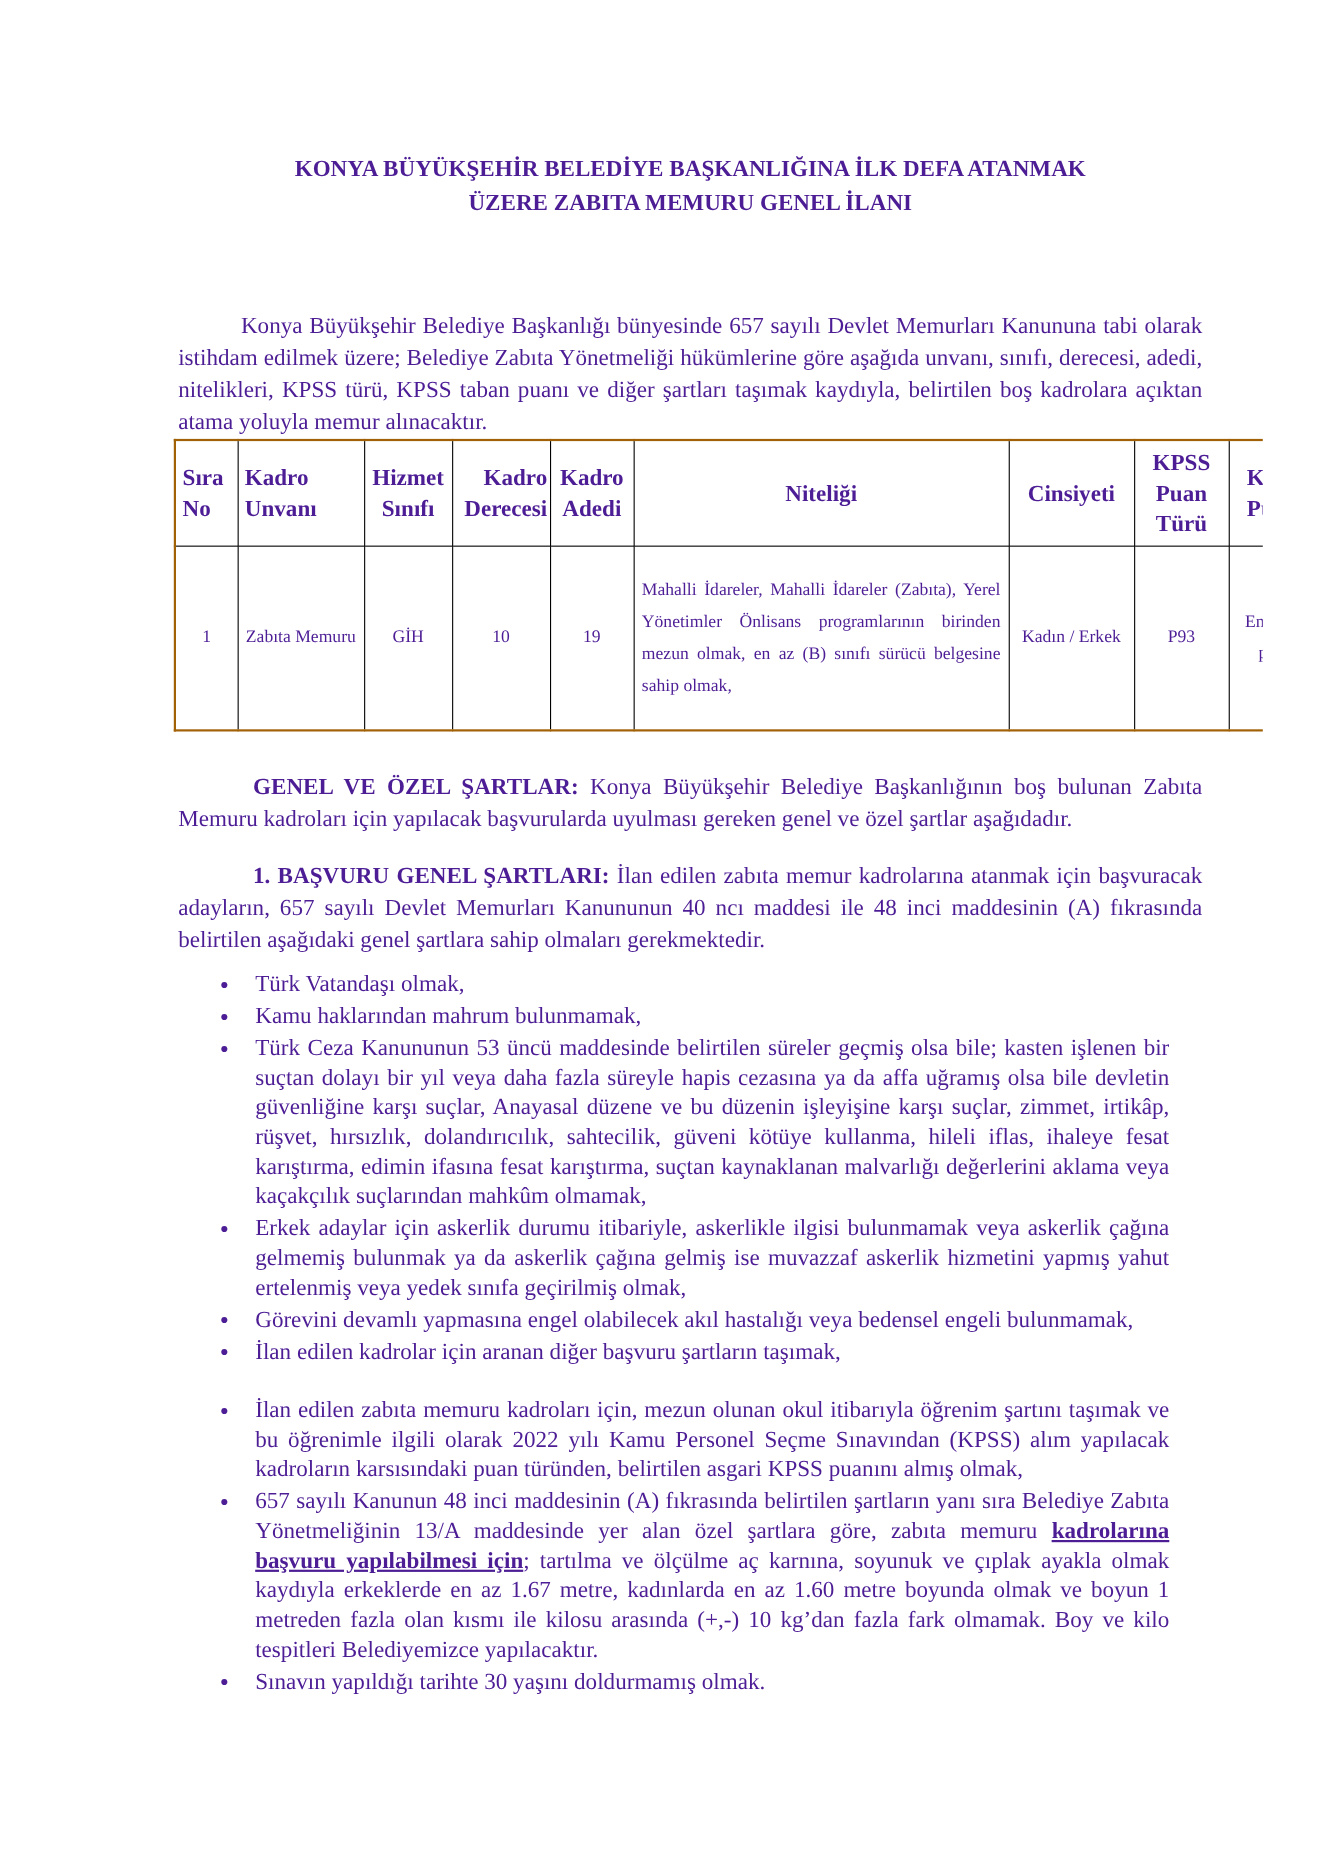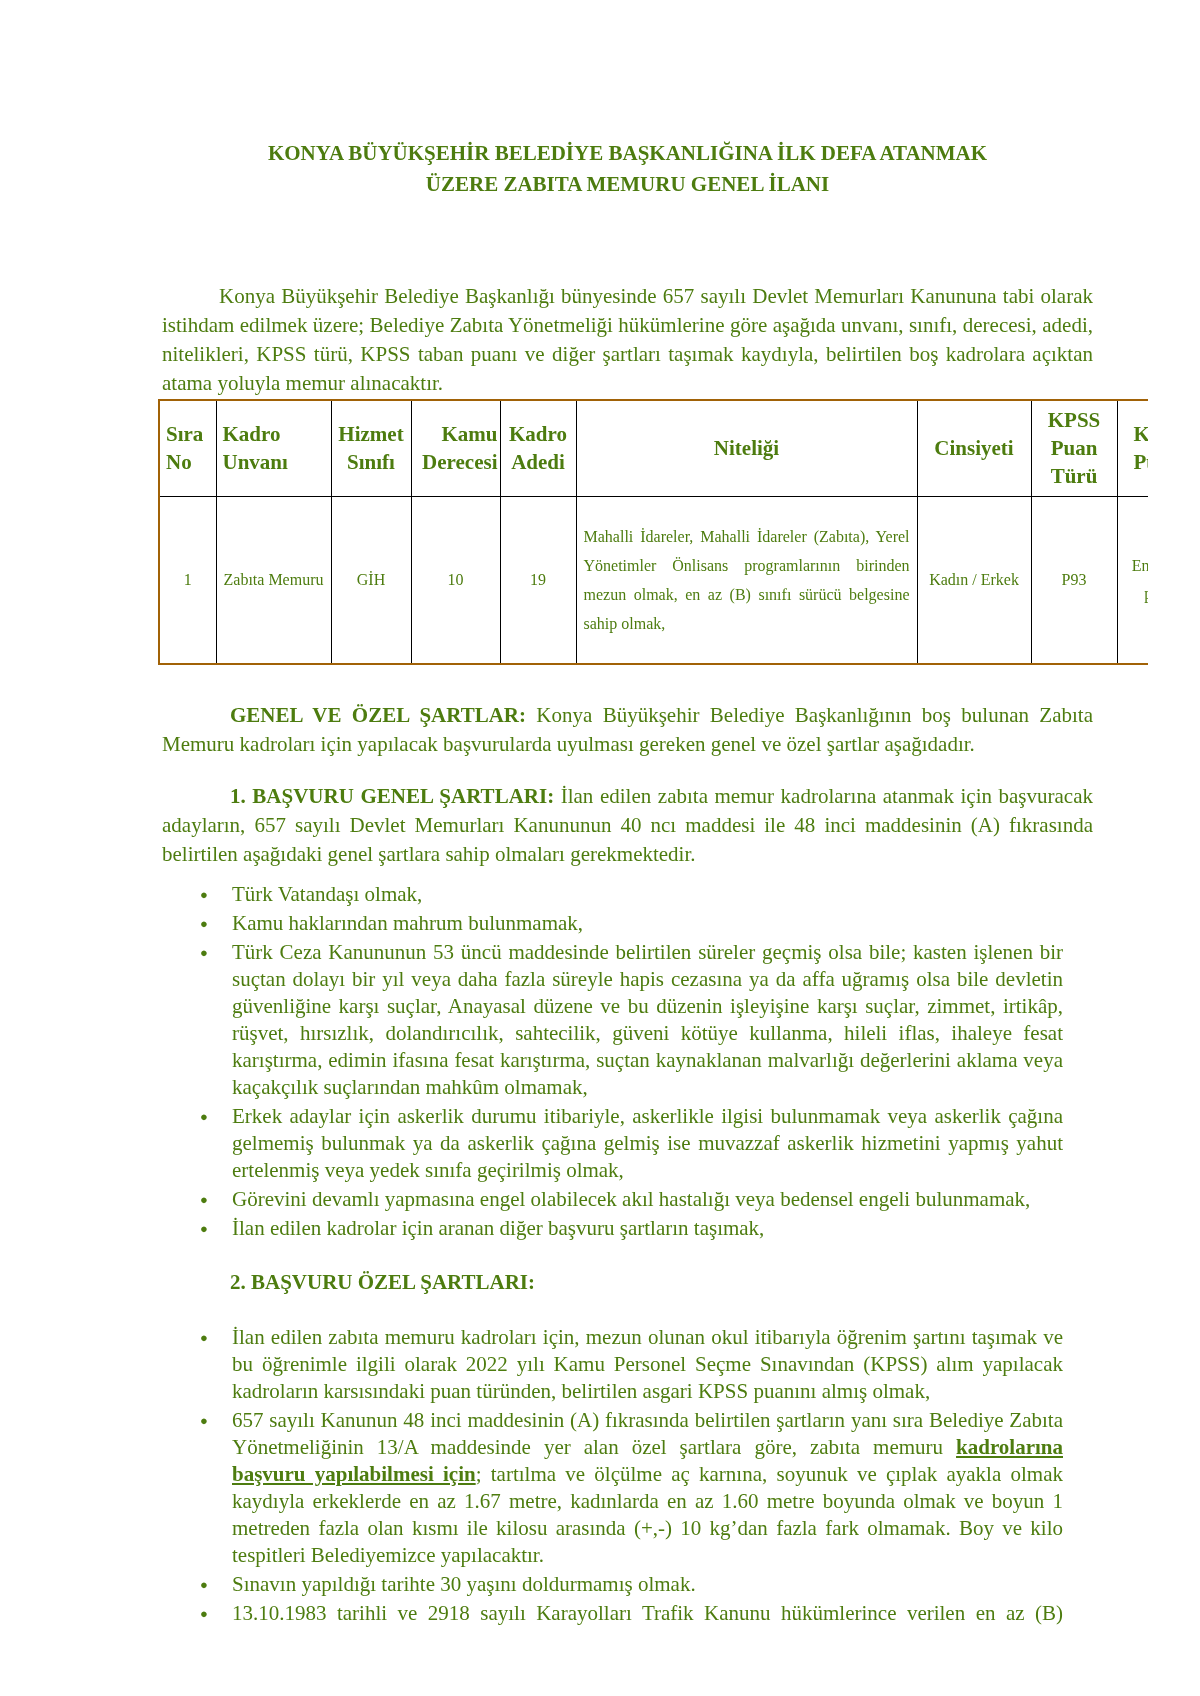--- a/index.html
+++ b/index.html
@@ -3,21 +3,21 @@
 <meta charset="utf-8">
 <style>
   * { box-sizing: border-box; }
   html, body { margin: 0; padding: 0; background: #ffffff; }
   .page {
     position: relative;
     width: 1096px;
     height: 1696px;
     margin: 0 auto;
     background: #ffffff;
-    color: #4d7c0f;
+    color: #4c1d95;
     font-family: "Liberation Serif", "DejaVu Serif", serif;
     font-size: 21px;
     overflow: hidden;
     padding: 138px 55px 0 110px;
   }
   .doc-title {
     margin: 0 0 82px 0;
     font-size: 21px;
     font-weight: bold;
     text-align: center;
@@ -90,21 +90,21 @@
         <col style="width:341px">
       <col style="width:114px">
         <col style="width:86px">
         <col style="width:86px">
     </colgroup>
     <thead>
       <tr>
         <th class="al">Sıra No</th>
         <th class="al">Kadro Unvanı</th>
         <th>Hizmet Sınıfı</th>
-        <th class="ar">Kamu Derecesi</th>
+        <th class="ar">Kadro Derecesi</th>
         <th>Kadro Adedi</th>
         <th>Niteliği</th>
         <th>Cinsiyeti</th>
         <th>KPSS Puan Türü</th>
         <th>KPSS Puanı</th>
       </tr>
     </thead>
     <tbody>
       <tr>
         <td>1</td>
@@ -130,24 +130,22 @@
 
   <ul class="blt blt-general">
     <li>Türk Vatandaşı olmak,</li>
     <li>Kamu haklarından mahrum bulunmamak,</li>
     <li>Türk Ceza Kanununun 53 üncü maddesinde belirtilen süreler geçmiş olsa bile; kasten işlenen bir suçtan dolayı bir yıl veya daha fazla süreyle hapis cezasına ya da affa uğramış olsa bile devletin güvenliğine karşı suçlar, Anayasal düzene ve bu düzenin işleyişine karşı suçlar, zimmet, irtikâp, rüşvet, hırsızlık, dolandırıcılık, sahtecilik, güveni kötüye kullanma, hileli iflas, ihaleye fesat karıştırma, edimin ifasına fesat karıştırma, suçtan kaynaklanan malvarlığı değerlerini aklama veya kaçakçılık suçlarından mahkûm olmamak,</li>
     <li>Erkek adaylar için askerlik durumu itibariyle, askerlikle ilgisi bulunmamak veya askerlik çağına gelmemiş bulunmak ya da askerlik çağına gelmiş ise muvazzaf askerlik hizmetini yapmış yahut ertelenmiş veya yedek sınıfa geçirilmiş olmak,</li>
     <li>Görevini devamlı yapmasına engel olabilecek akıl hastalığı veya bedensel engeli bulunmamak,</li>
     <li>İlan edilen kadrolar için aranan diğer başvuru şartların taşımak,</li>
   </ul>
 
-  <p class="sec2-head">2. BAŞVURU ÖZEL ŞARTLARI:</p>
 
   <ul class="blt">
     <li>İlan edilen zabıta memuru kadroları için, mezun olunan okul itibarıyla öğrenim şartını taşımak ve bu öğrenimle ilgili olarak 2022 yılı Kamu Personel Seçme Sınavından (KPSS) alım yapılacak kadroların karsısındaki puan türünden, belirtilen asgari KPSS puanını almış olmak,</li>
     <li>
       <span>657 sayılı Kanunun 48 inci maddesinin (A) fıkrasında belirtilen şartların yanı sıra Belediye Zabıta Yönetmeliğinin 13/A maddesinde yer alan özel şartlara göre, zabıta memuru </span><span class="em-u">kadrolarına başvuru yapılabilmesi için</span><span>; tartılma ve ölçülme aç karnına, soyunuk ve çıplak ayakla olmak kaydıyla erkeklerde en az 1.67 metre, kadınlarda en az 1.60 metre boyunda olmak ve boyun 1 metreden fazla olan kısmı ile kilosu arasında (+,-) 10 kg’dan fazla fark olmamak. Boy ve kilo tespitleri Belediyemizce yapılacaktır.</span>
     </li>
     <li>Sınavın yapıldığı tarihte 30 yaşını doldurmamış olmak.</li>
-    <li class="justify-last">13.10.1983 tarihli ve 2918 sayılı Karayolları Trafik Kanunu hükümlerince verilen en az (B)</li>
   </ul>
 
 </div>
 
 </body></html>

